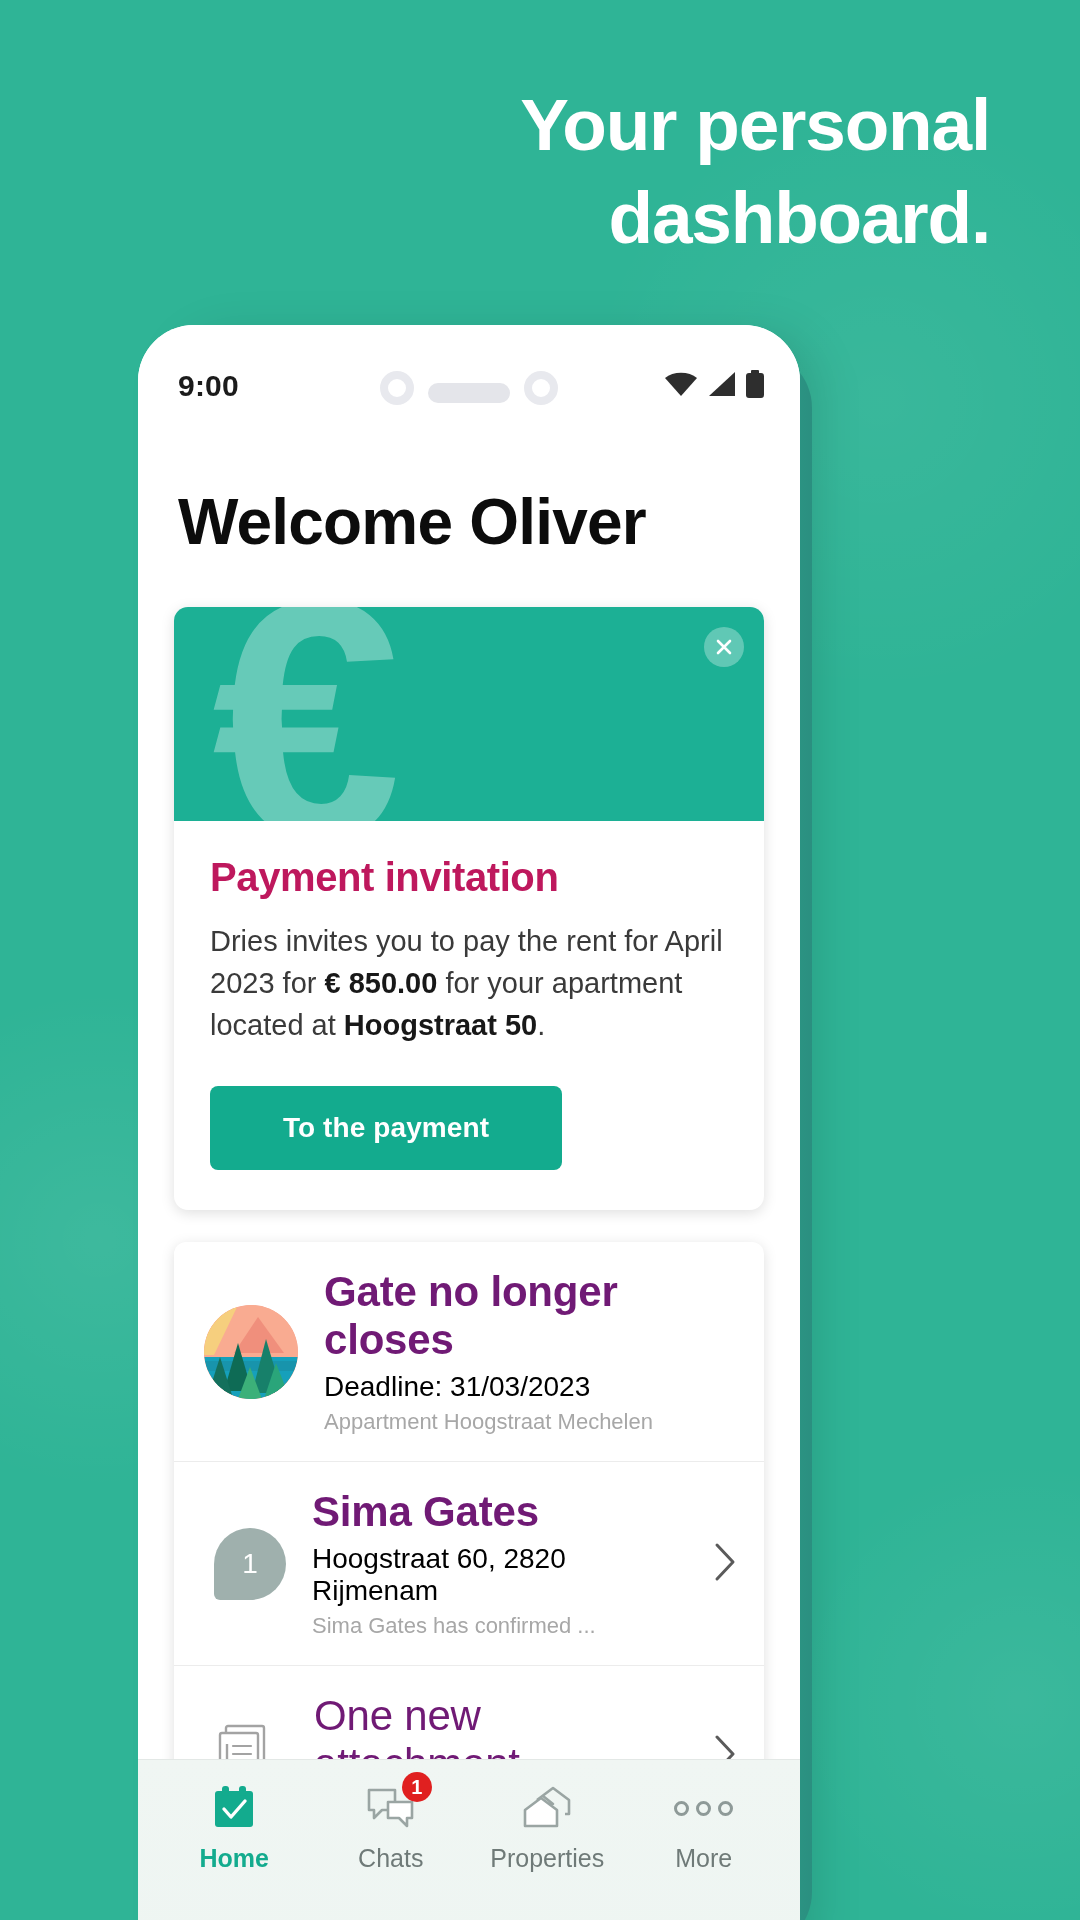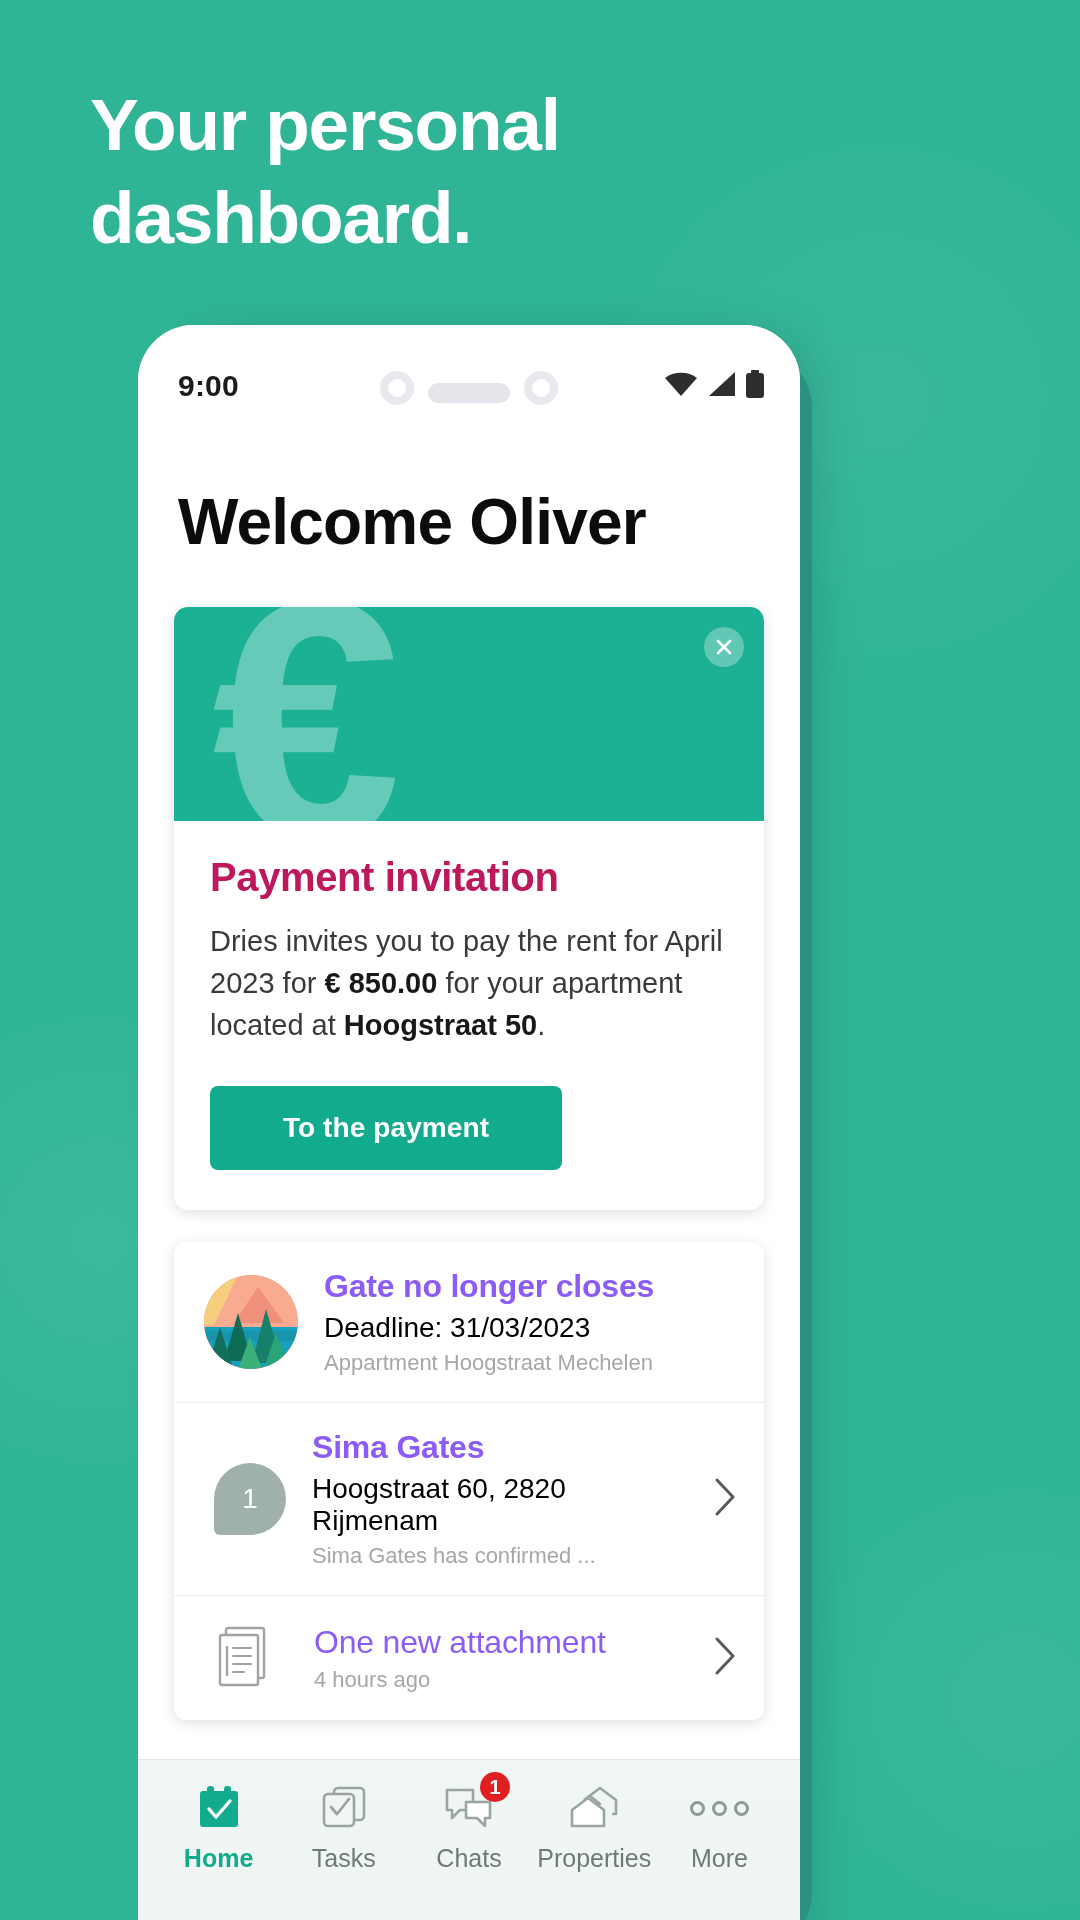--- a/index.html
+++ b/index.html
@@ -22,21 +22,21 @@
     background: radial-gradient(circle at 50% 50%, rgba(255,255,255,0.07), rgba(255,255,255,0) 68%); }
   .bg-blob.b2 { left: 760px; top: 1460px; width: 520px; height: 480px;
     background: radial-gradient(circle at 50% 50%, rgba(255,255,255,0.06), rgba(255,255,255,0) 68%); }
   .bg-blob.b3 { left: 560px; top: 120px; width: 640px; height: 560px;
     background: radial-gradient(circle at 50% 50%, rgba(255,255,255,0.05), rgba(255,255,255,0) 70%); }
 
   
   .headline {
     position: absolute;
     left: 0; right: 0; top: 78px;
-    text-align: left;
+    text-align: right;
     color: #ffffff;
     font-size: 73px;
     font-weight: 700;
     line-height: 1.28;
     letter-spacing: -1.2px;
     padding: 0 90px;
   }
 
   
   .phone-shadow {
@@ -188,21 +188,21 @@
     display: flex; align-items: center;
     gap: 26px;
     padding: 26px 28px 26px 30px;
     border-bottom: 1px solid #ececec;
     position: relative;
     min-height: 124px;
   }
   .list-row:last-child { border-bottom: none; }
   .row-body { flex: 1 1 auto; min-width: 0; }
   .row-title {
-    font-size: 32px; font-weight: 700; color: #8b5cf6;
+    font-size: 42px; font-weight: 700; color: #701a75;
     letter-spacing: -0.2px;
   }
   .row-sub {
     margin-top: 7px;
     font-size: 28px; color: #000000;
   }
   .row-meta {
     margin-top: 6px;
     font-size: 22px; color: #a7a7a7;
   }
@@ -405,30 +405,20 @@
             <svg width="46" height="48" viewBox="0 0 46 48">
               <rect x="4" y="7" width="38" height="36" rx="3" fill="#13ab8e"></rect>
               <rect x="11" y="2" width="7" height="10" rx="3" fill="#13ab8e"></rect>
               <rect x="28" y="2" width="7" height="10" rx="3" fill="#13ab8e"></rect>
               <path d="M13 25 L20 33 L34 17" stroke="#ffffff" stroke-width="3.4" fill="none" stroke-linecap="round" stroke-linejoin="round"></path>
             </svg>
           </div>
           <div class="tab-label">Home</div>
         </div>
 
-        <div class="tab">
-          <div class="tab-icon">
-            <svg width="48" height="48" viewBox="0 0 48 48">
-              <rect x="14" y="4" width="30" height="32" rx="4" fill="none" stroke="#9aa5a3" stroke-width="2.6"></rect>
-              <rect x="4" y="10" width="30" height="32" rx="4" fill="#f1f6f4" stroke="#9aa5a3" stroke-width="2.6"></rect>
-              <path d="M11 23 L17 30 L29 15" stroke="#9aa5a3" stroke-width="2.8" fill="none" stroke-linecap="round" stroke-linejoin="round"></path>
-            </svg>
-          </div>
-          <div class="tab-label">Tasks</div>
-        </div>
 
         <div class="tab">
           <div class="tab-icon">
             <svg width="50" height="48" viewBox="0 0 50 48">
               <path d="M3 6 h26 v20 h-13 l-8 8 v-8 h-5 z" fill="none" stroke="#9aa5a3" stroke-width="2.6" stroke-linejoin="round"></path>
               <path d="M22 18 h24 v16 h-5 v8 l-8 -8 h-11 z" fill="#ffffff" stroke="#9aa5a3" stroke-width="2.6" stroke-linejoin="round"></path>
             </svg>
             <div class="badge">1</div>
           </div>
           <div class="tab-label">Chats</div>

